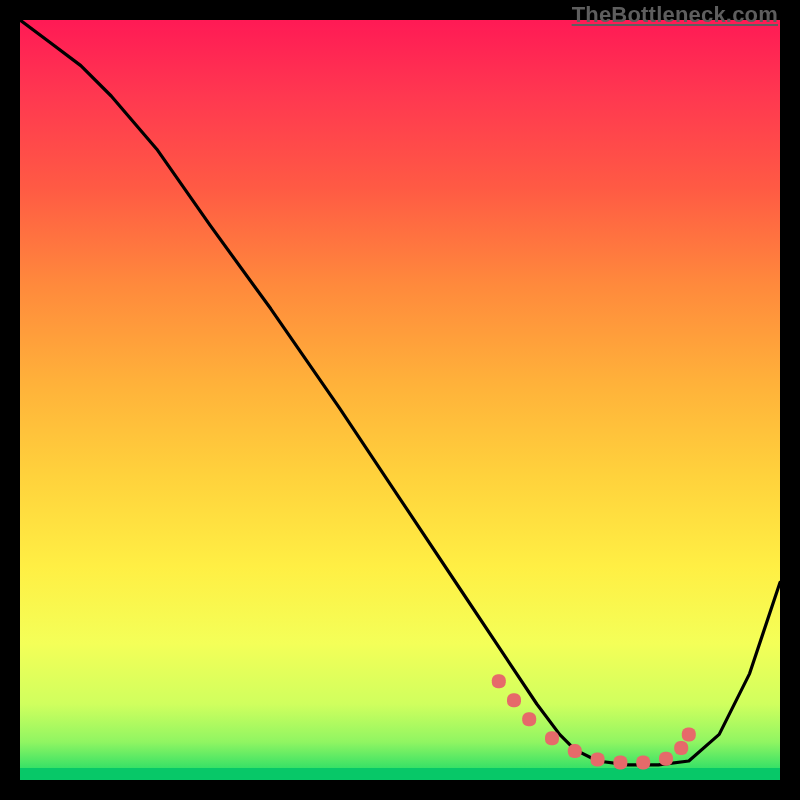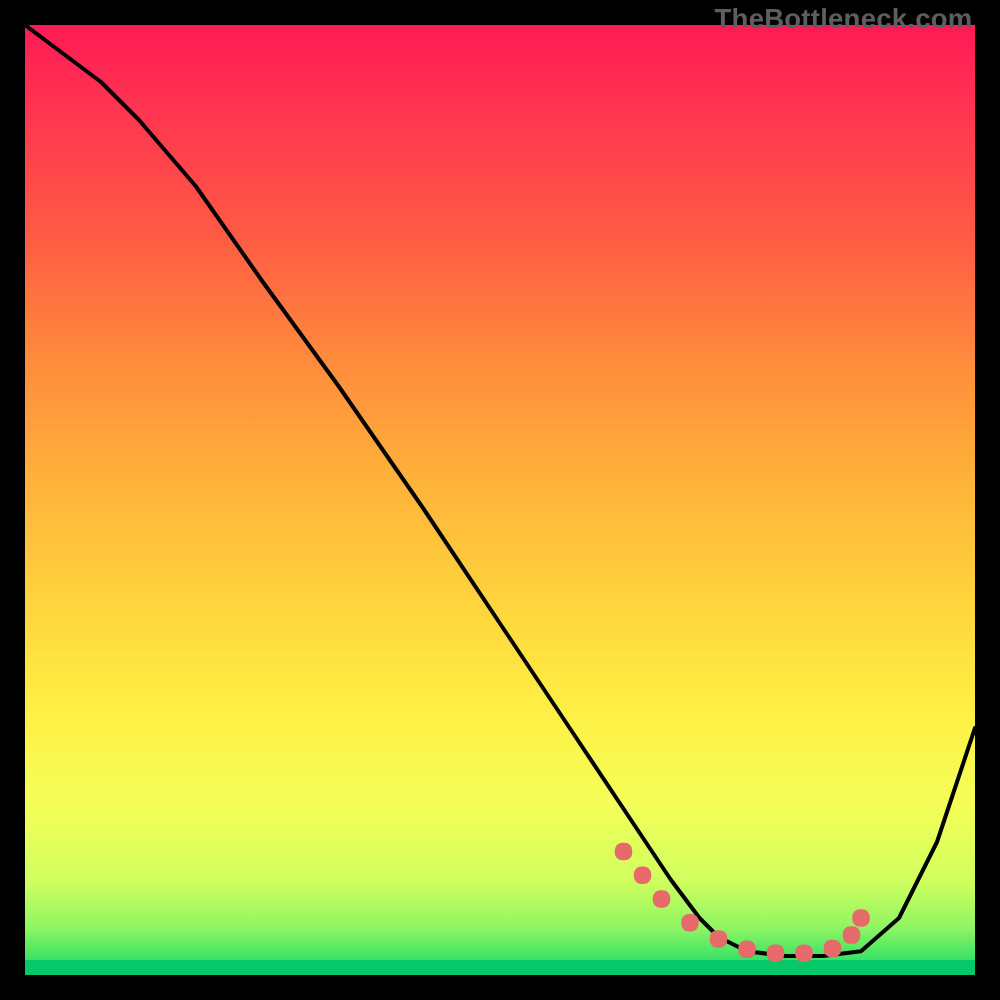--- a/index.html
+++ b/index.html
@@ -31,20 +31,21 @@
   }
   .watermark {
     position: absolute;
     top: 2px;
     right: 22px;
     font-size: 22px;
     font-weight: 600;
     color: #5e5e5e;
     letter-spacing: 0.2px;
     user-select: none;
+    text-decoration: underline;
   }
 </style>
 </head>
 <body>
 
 <div class="stage">
 
   <div class="plot">
     <svg viewBox="0 0 760 760">
       <defs>

